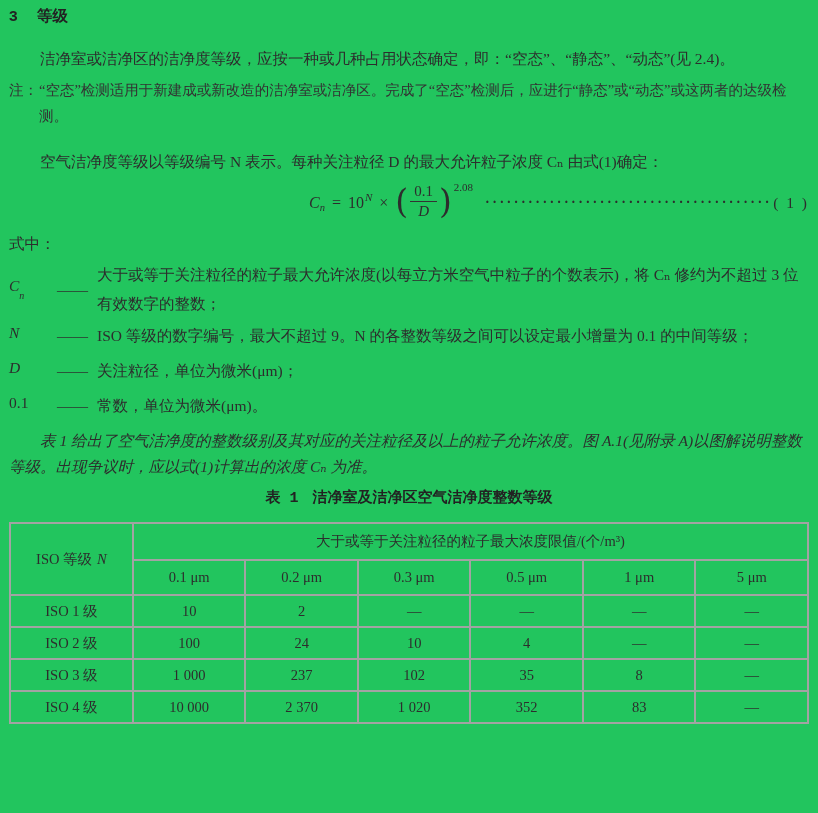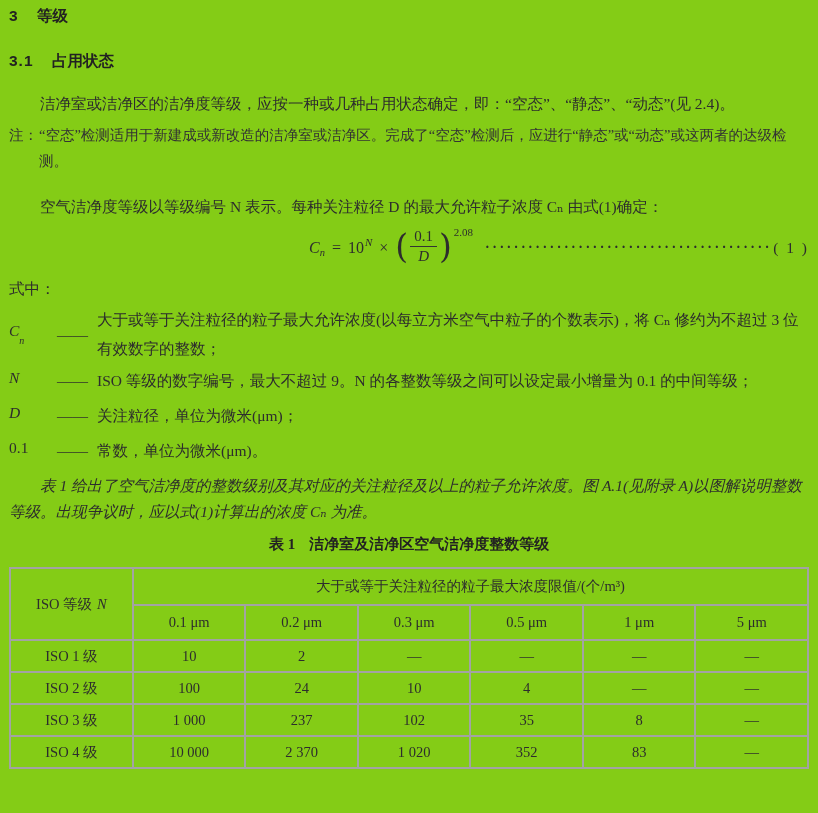--- a/index.html
+++ b/index.html
@@ -1,20 +1,20 @@
 <!DOCTYPE html>
 <html><head>
 <meta charset="utf-8">
 <style>
   html,body{margin:0;padding:0;background:#fbfbf9;}
   .page{
     position:relative;
     width:818px;height:813px;
     overflow:hidden;
-    background:#84cc16;
+    background:#22c55e;
     color:#2d2d2d;
     font-family:"Liberation Serif","DejaVu Serif",serif;
     box-sizing:border-box;
     padding:6px 9px 0 9px;
   }
   
   .sec-heading{
     font-family:"Liberation Sans","DejaVu Sans",sans-serif;
     font-weight:bold;font-size:15.5px;line-height:20px;color:#222;
   }
@@ -55,21 +55,21 @@
   .defs{margin-top:5px;}
   .def-row{display:flex;font-size:15.5px;line-height:29px;align-items:center;}
   .def-term{flex:0 0 48px;font-style:italic;}
   .def-term sub{font-size:10px;font-style:italic;position:relative;top:3px;}
   .def-row:nth-child(4) .def-term{font-style:normal;}
   .def-dash{flex:0 0 40px;}
   .def-desc{flex:1;}
   
   .table-caption{
     margin-top:10px;text-align:center;
-    font-family:Liberation Serif, serif;
+    font-family:Liberation Mono, monospace;
     font-weight:bold;font-size:15px;line-height:18px;color:#222;
   }
   .table-caption .cap-title{margin-left:14px;}
   
   table.iso{
     width:800px;margin:14px auto 0 auto;border-collapse:collapse;
     font-size:14.5px;color:#2d2d2d;
     border:2.5px solid #4a4a4a;
   }
   table.iso th,table.iso td{
@@ -87,24 +87,20 @@
 </head>
 <body>
 
 <div class="page">
 
   <div class="sec-heading lvl1">
     <span class="sec-num">3</span>
     <span class="sec-title">等级</span>
   </div>
 
-  <div class="sec-heading lvl2">
-    <span class="sec-num">3.1</span>
-    <span class="sec-title">占用状态</span>
-  </div>
 
   <p class="body-para">洁净室或洁净区的洁净度等级，应按一种或几种占用状态确定，即：“空态”、“静态”、“动态”(见 2.4)。</p>
 
   <div class="note">
     <span class="note-label">注：</span>
     <span class="note-text">“空态”检测适用于新建成或新改造的洁净室或洁净区。完成了“空态”检测后，应进行“静态”或“动态”或这两者的达级检测。</span>
   </div>
 
 
   <p class="body-para">空气洁净度等级以等级编号 N 表示。每种关注粒径 D 的最大允许粒子浓度 Cₙ 由式(1)确定：</p>

